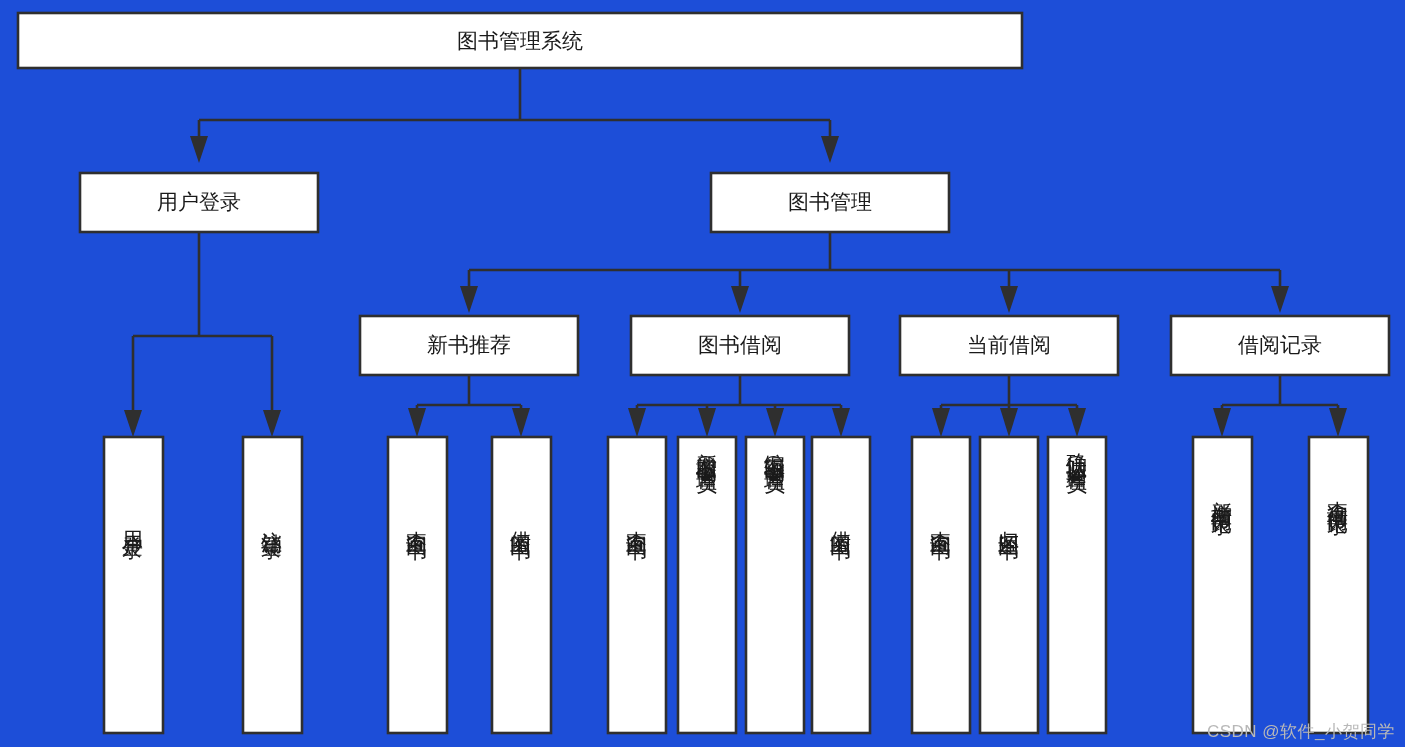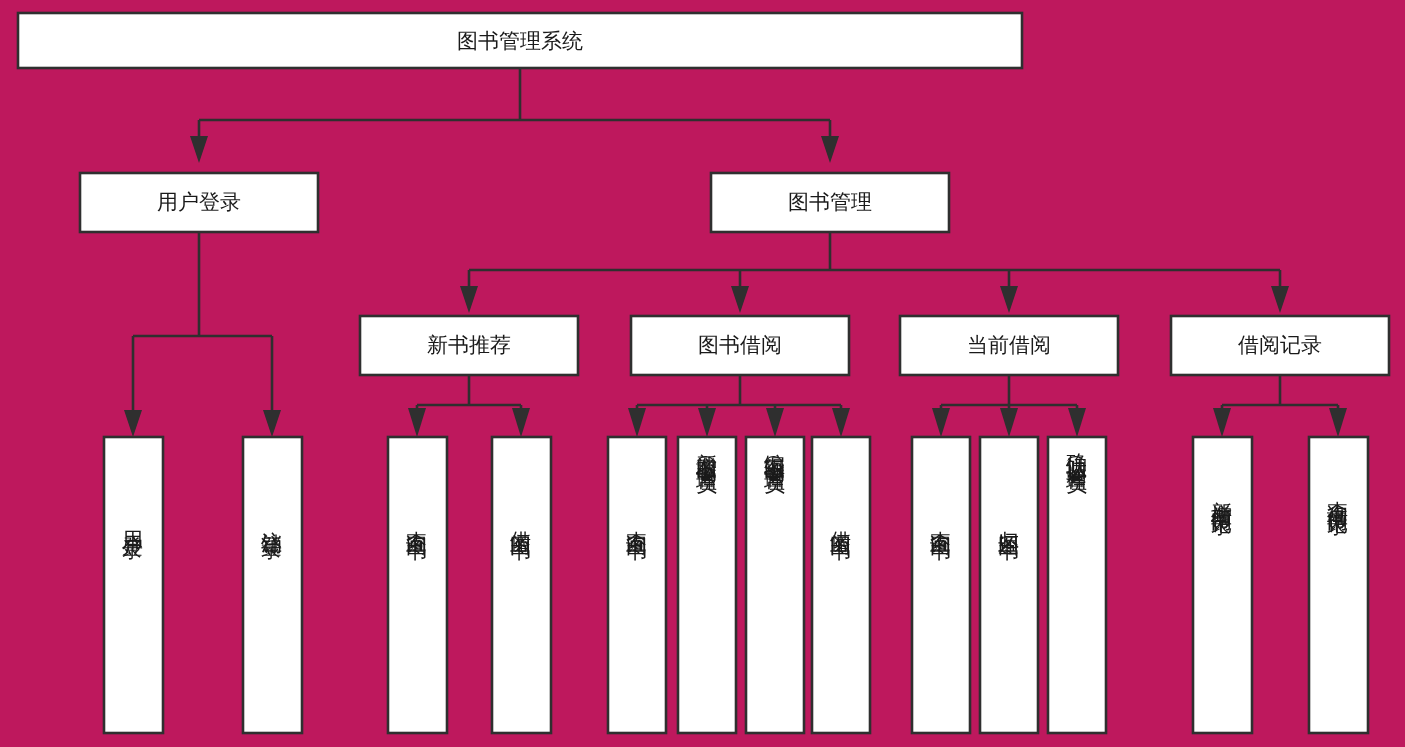--- a/index.html
+++ b/index.html
@@ -10,21 +10,21 @@
   body {
     width: 1405px;
     height: 747px;
     overflow: hidden;
     font-family: "Liberation Sans", "DejaVu Sans", sans-serif;
   }
   #diagram-root {
     position: relative;
     width: 1405px;
     height: 747px;
-    background: #be185d;
+    background: #1d4ed8;
   }
   svg.canvas {
     position: absolute;
     left: 0;
     top: 0;
     width: 1405px;
     height: 747px;
   }
   .node-rect {
     fill: #ffffff;
@@ -235,14 +235,15 @@
       <rect class="node-rect" x="1193" y="437" width="59" height="296"></rect>
       <text class="node-label-vertical" x="1222" y="493" writing-mode="tb">新增借阅记录</text>
     </g>
     <g>
       <rect class="node-rect" x="1309" y="437" width="59" height="296"></rect>
       <text class="node-label-vertical" x="1338" y="493" writing-mode="tb">查询借阅记录</text>
     </g>
 
   </svg>
 
+  <div class="watermark">CSDN @软件_小贺同学</div>
 
 </div>
 
 </body></html>

